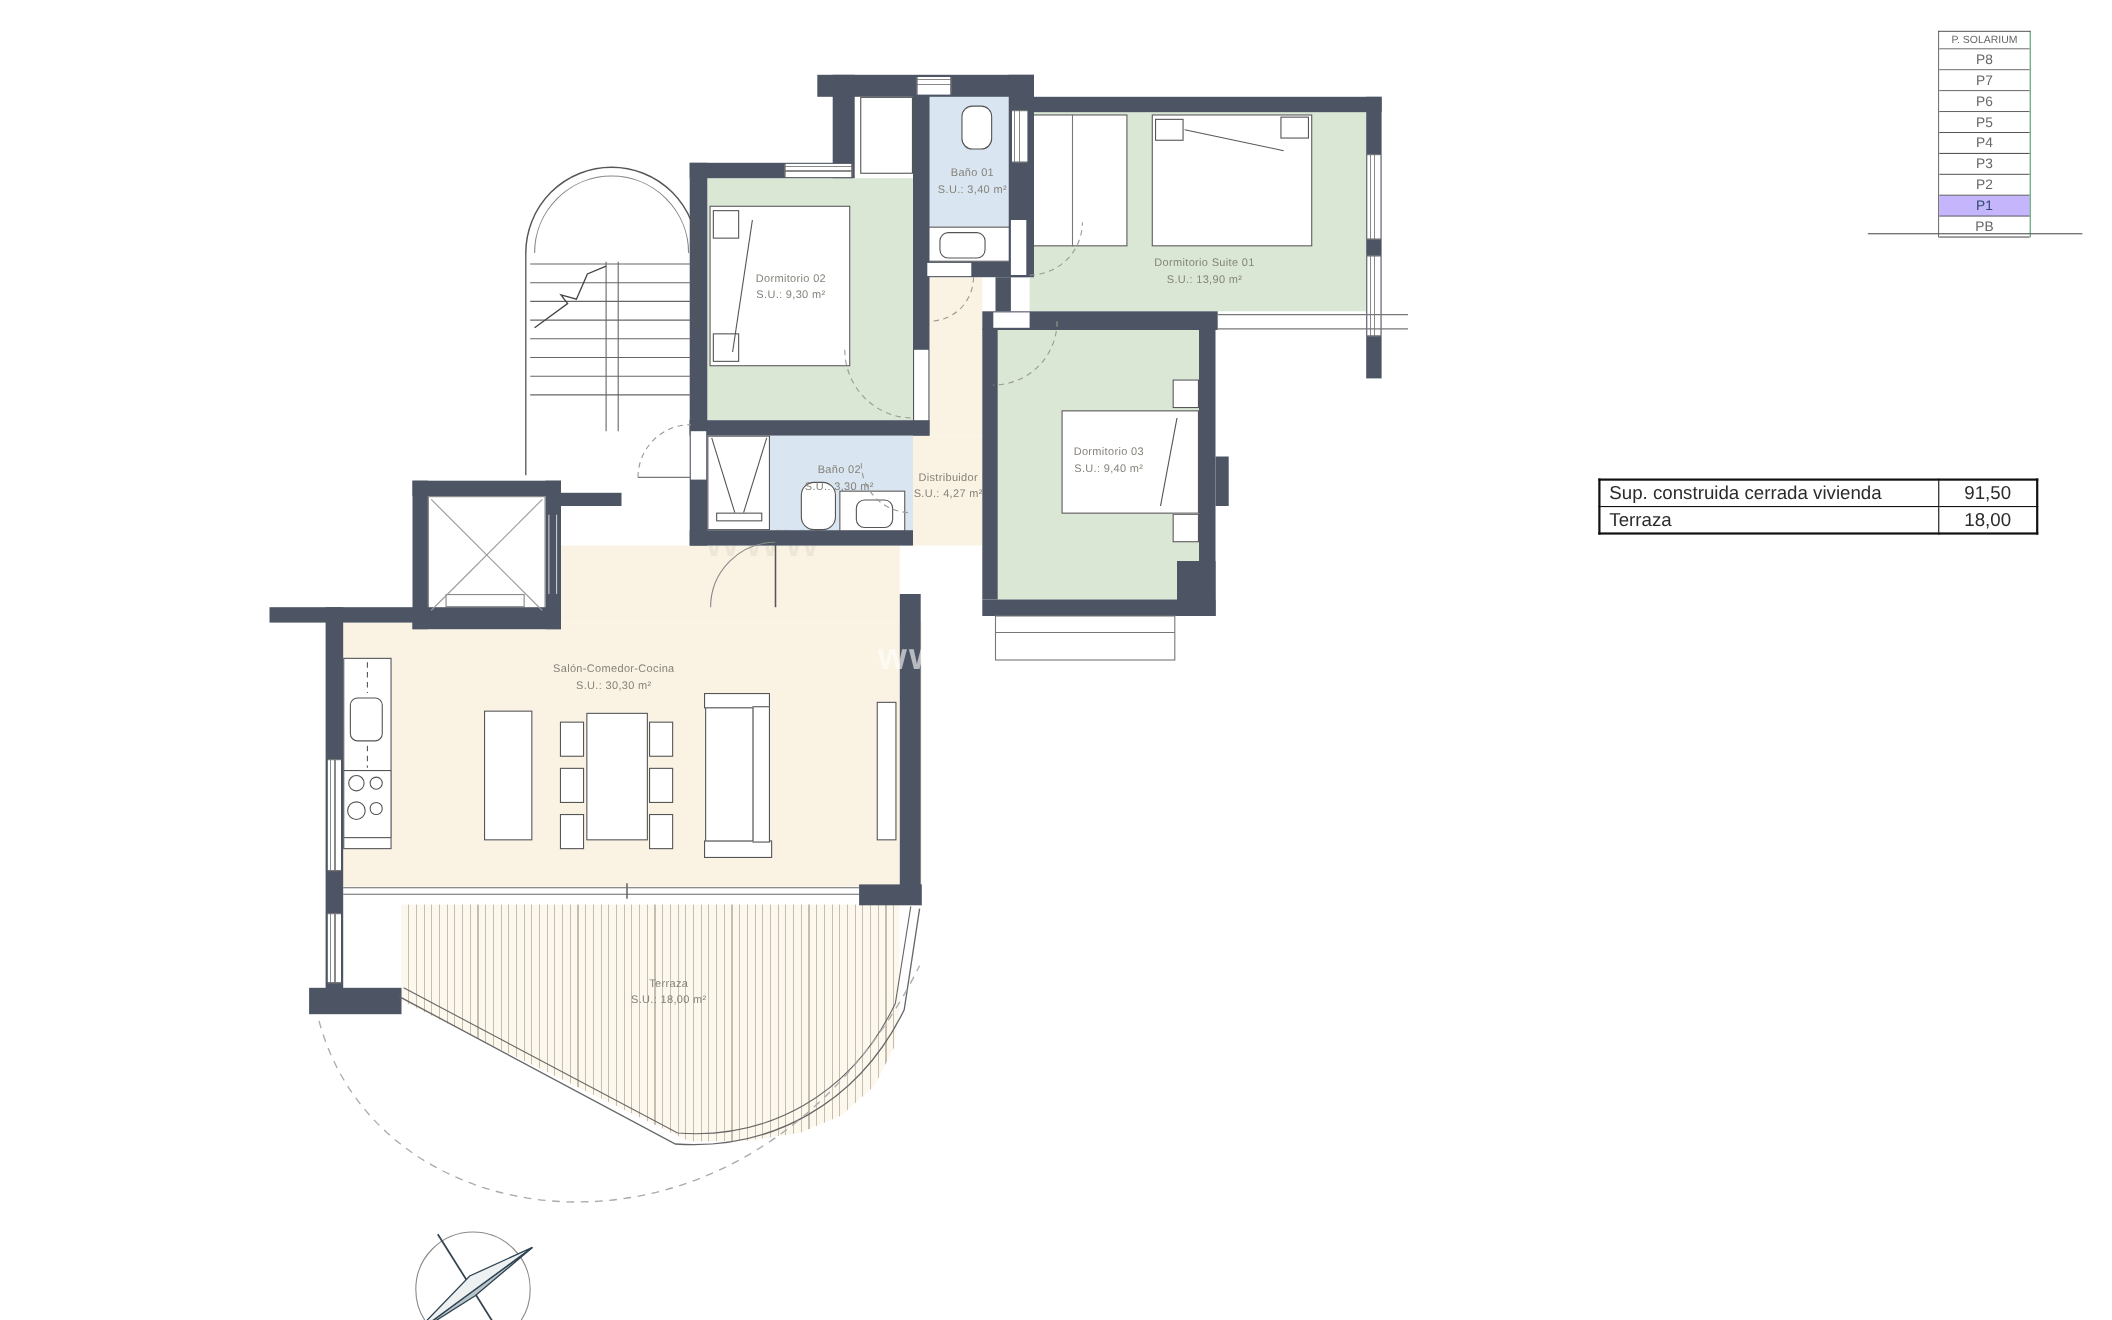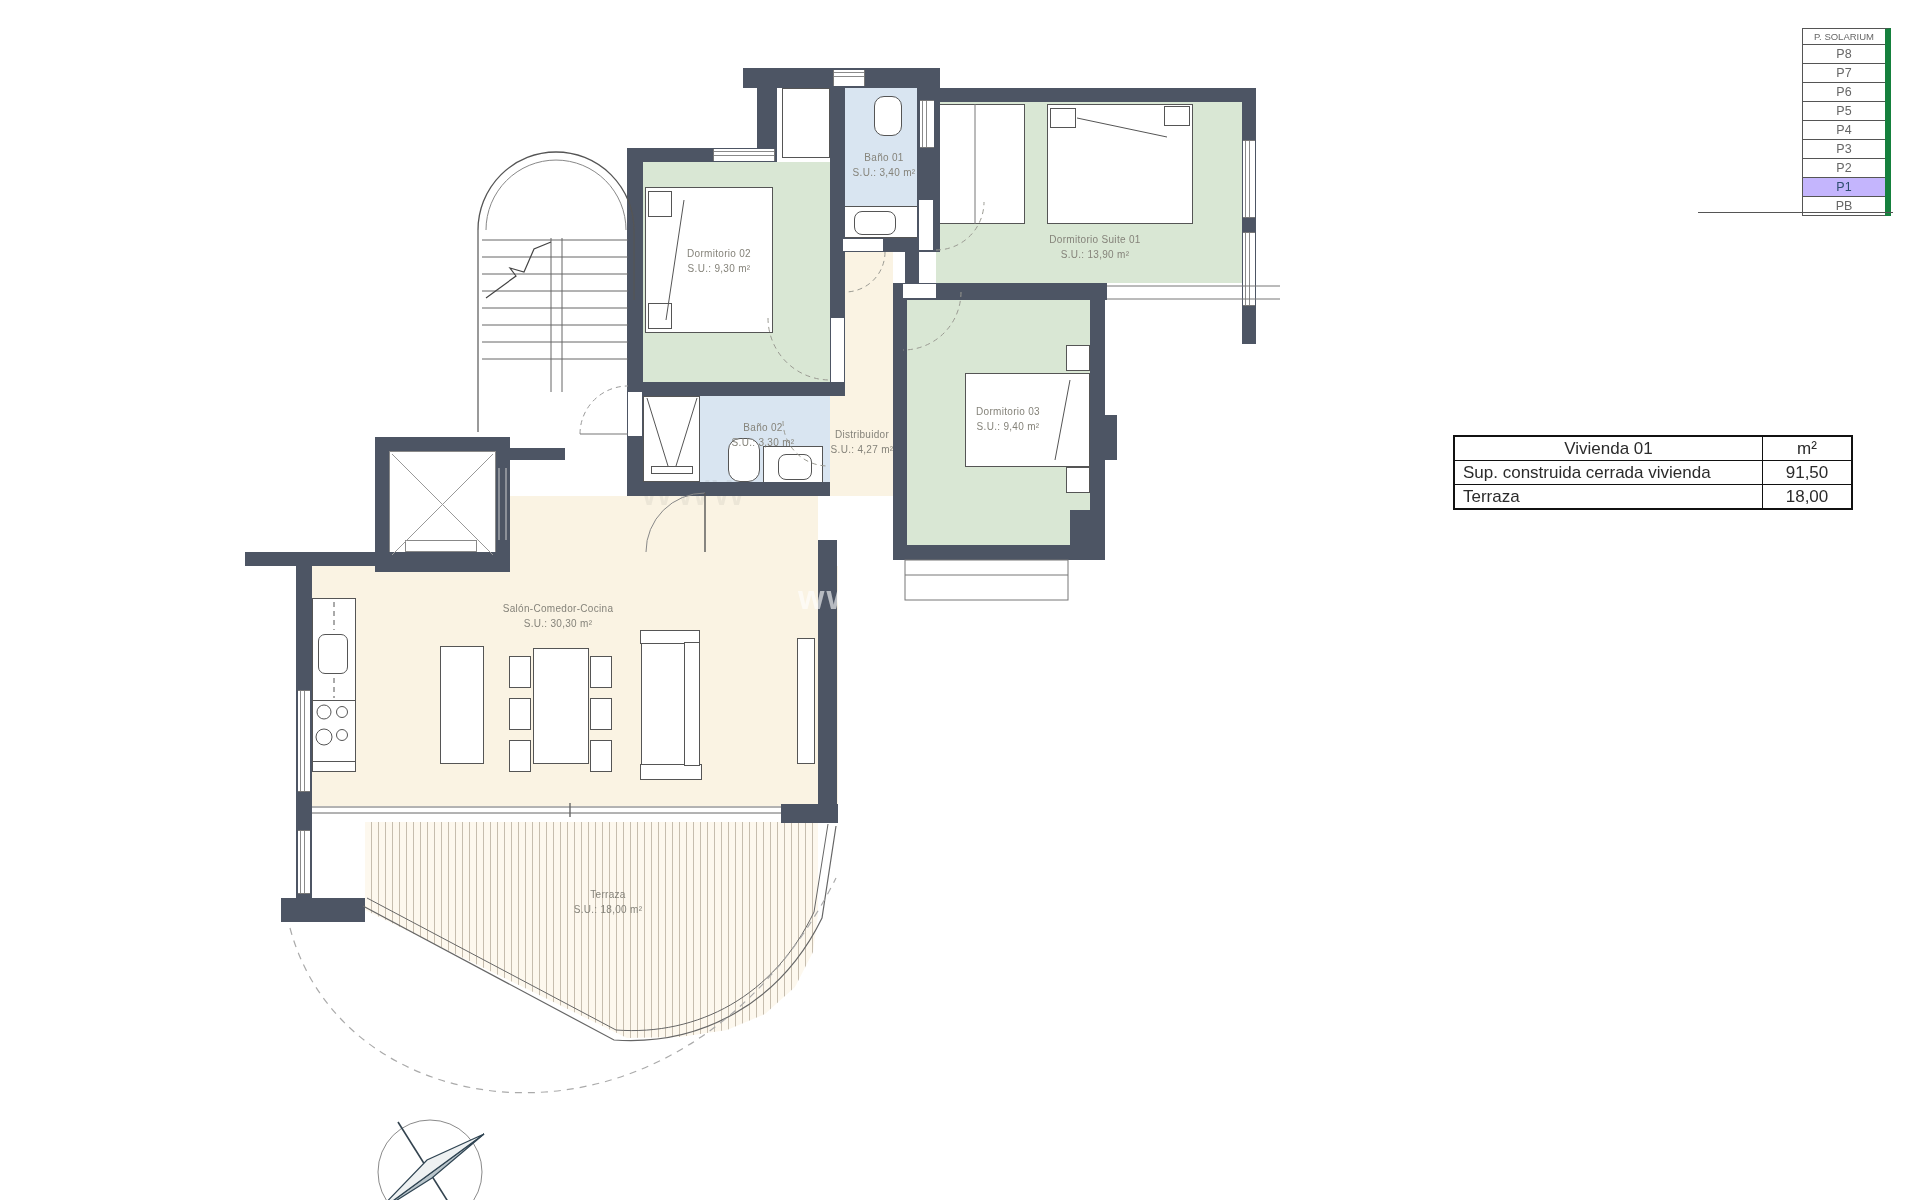--- a/index.html
+++ b/index.html
@@ -23,21 +23,21 @@
   #deck{position:absolute;left:365px;top:822px;width:453px;height:216px;z-index:1;
         background:repeating-linear-gradient(90deg,#fdf8ee 0 6px,#c6bdae 6px 7px);
         clip-path:polygon(0 0,453px 0,453px 92px,448px 130px,430px 165px,400px 192px,362px 208px,315px 215px,262px 216px,0 88px);}
   
   .rlabel{position:absolute;width:200px;z-index:6;text-align:center;color:#85837a;
           font-size:10px;line-height:15px;letter-spacing:.3px;}
   .rlabel .nm{display:block;}
   
   #lines{position:absolute;left:0;top:0;z-index:5;pointer-events:none;}
   
-  #selector{position:absolute;left:1802px;top:28px;width:82px;z-index:10;border-left:1px solid #555;border-right:6px solid #15803d;border-top:1px solid #555;}
+  #selector{position:absolute;left:1762px;top:28px;width:82px;z-index:10;border-left:1px solid #555;border-right:1px solid #15803d;border-top:1px solid #555;}
   #selector .frow{height:18px;line-height:18px;border-bottom:1px solid #555;text-align:center;
                   font-size:12.5px;color:#666;background:#fff;}
   #selector .ftitle{height:15px;line-height:15px;font-size:9.5px;letter-spacing:0;color:#666;}
   #selector .frow.selected{background:#c4b5fd;color:#2e4d6e;}
   #groundline{position:absolute;left:1698px;top:212px;width:195px;height:1px;background:#555;z-index:10;}
   
   #areatable{position:absolute;left:1453px;top:435px;width:400px;z-index:10;border-collapse:collapse;
              font-size:17px;color:#2b2b2b;}
   #areatable td{border:1px solid #111;height:23px;padding:0 8px;background:#fff;}
   #areatable .hdr td{text-align:center;}
@@ -278,24 +278,20 @@
     <div class="frow">P4</div>
     <div class="frow">P3</div>
     <div class="frow">P2</div>
     <div class="frow selected">P1</div>
     <div class="frow">PB</div>
   </div>
   <div id="groundline"></div>
 
   <table id="areatable">
     <tbody>
-        <tr class="hdr">
-      <td>Vivienda 01</td>
-      <td class="val">m²</td>
-    </tr>
     <tr>
       <td>Sup. construida cerrada vivienda</td>
       <td class="val">91,50</td>
     </tr>
     <tr>
       <td>Terraza</td>
       <td class="val">18,00</td>
     </tr>
   </tbody>
     </table>

